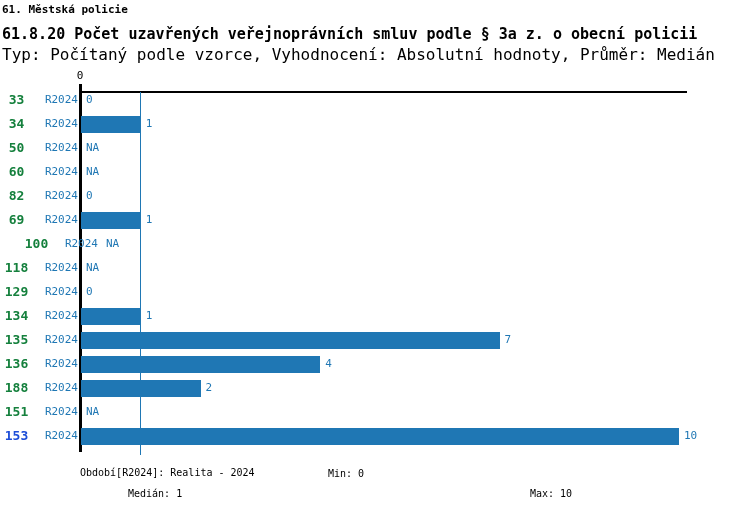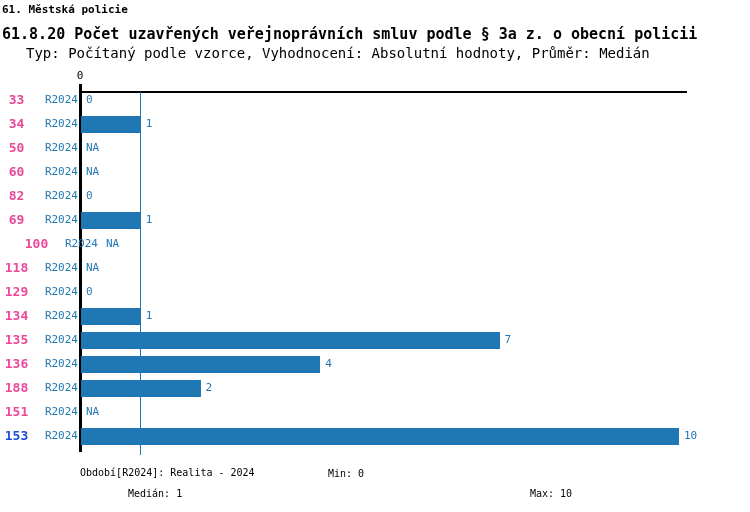--- a/index.html
+++ b/index.html
@@ -8,33 +8,33 @@
     position:relative;width:750px;height:512px;background:#ffffff;
     font-family:"DejaVu Sans Mono",monospace;overflow:hidden;
   }
   .title{
     position:absolute;left:2px;top:3px;font-size:11px;font-weight:bold;color:#000;white-space:pre;
   }
   .subtitle{
     position:absolute;left:2px;top:25px;font-size:15px;font-weight:bold;color:#000;white-space:pre;
   }
   .meta{
-    position:absolute;left:2px;top:45px;font-size:14px;color:#000;white-space:pre;margin-left:24px;
+    position:absolute;left:2px;top:45px;font-size:16px;color:#000;white-space:pre;
   }
   .tick0{
     position:absolute;left:72px;top:69px;width:16px;text-align:center;font-size:11px;color:#000;
   }
   .axis-top{position:absolute;left:80px;top:91px;width:607px;height:2px;background:#000;}
   .axis-y{position:absolute;left:79px;top:84px;width:3px;height:368px;background:#000;}
   .median-line{position:absolute;left:140px;top:92px;width:1px;height:363px;}
   .rows{position:absolute;left:0;top:0;width:750px;height:512px;}
   .row{position:absolute;left:0;width:750px;height:24px;}
   .cat{
     position:absolute;left:0;top:0;width:33px;height:24px;line-height:24px;text-align:center;
-    font-weight:bold;font-size:13px;color:#ec4899;
+    font-weight:bold;font-size:13px;color:#15803d;
   }
   .per{
     position:absolute;left:44px;top:0;width:34px;height:24px;line-height:24px;text-align:right;
     font-size:11px;
   }
   .bar{position:absolute;left:81px;top:4px;height:17px;}
   .val{position:absolute;top:0;height:24px;line-height:24px;font-size:11px;}
   .foot{position:absolute;font-size:10px;white-space:pre;}
   .foot.period{left:80px;top:467px;}
   .foot.median{left:84px;top:488px;padding-left:44px;}

